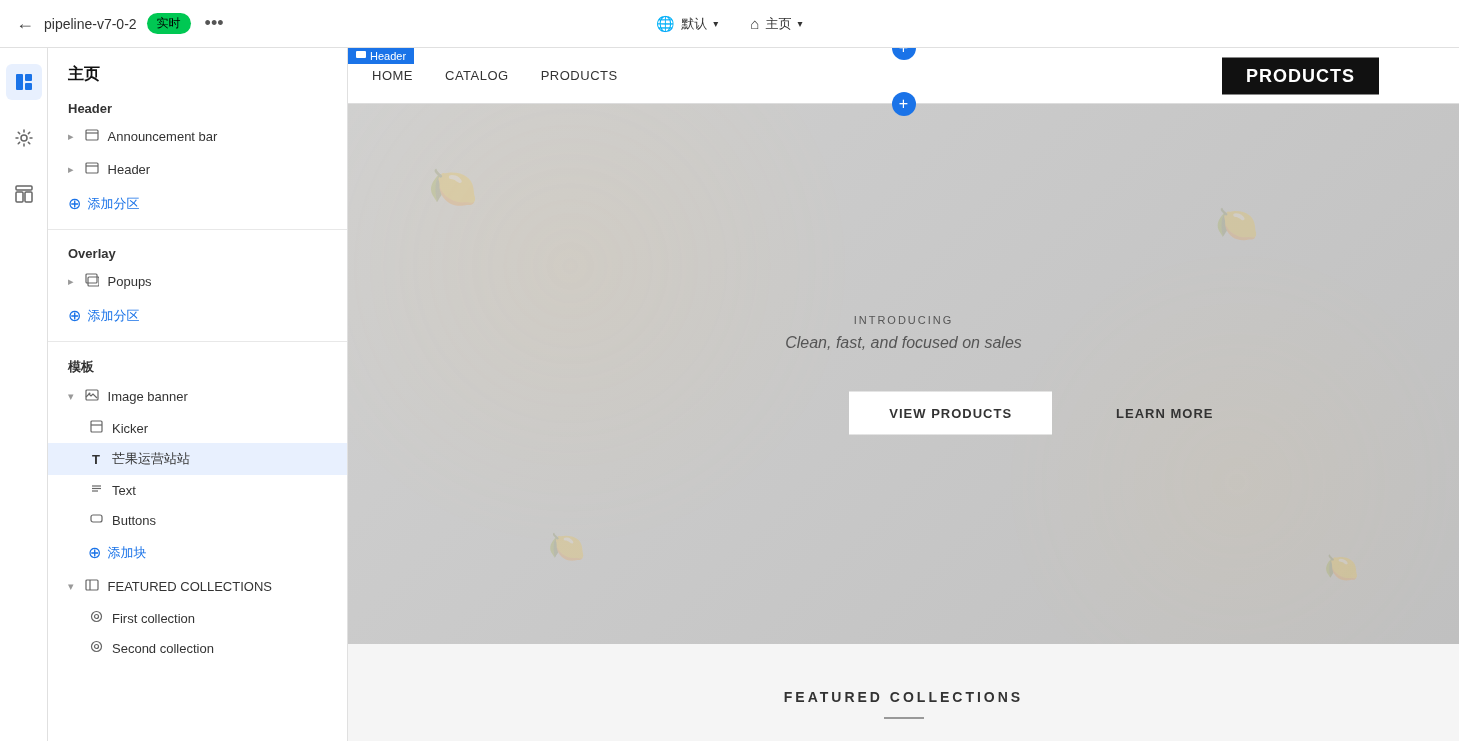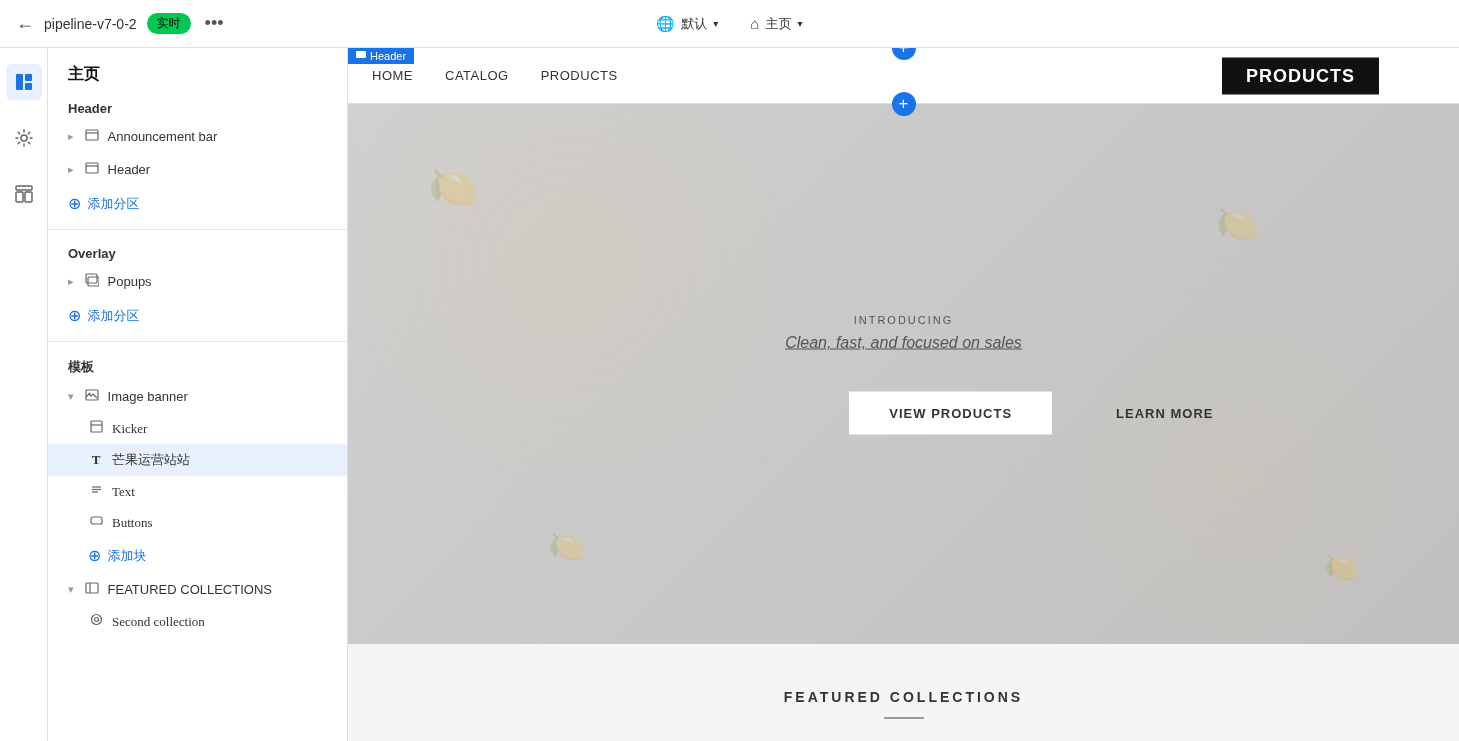--- a/index.html
+++ b/index.html
@@ -100,21 +100,20 @@
     .add-link .plus { font-size: 16px; color: #1a73e8; }
 
     .sidebar-sub-item {
       display: flex;
       align-items: center;
       padding: 7px 20px 7px 40px;
       cursor: pointer;
       gap: 8px;
       font-size: 13px;
       color: #333;
-      font-family: Liberation Serif, serif;
     }
     .sidebar-sub-item.selected { background: #e8f0fe; }
 
     .divider { height: 1px; background: #e8e8e8; margin: 8px 0; }
 
     
     .canvas-area {
       flex: 1;
       overflow: hidden;
       position: relative;
@@ -234,21 +233,20 @@
       color: #fff;
       letter-spacing: 6px;
       text-shadow: 0 2px 4px rgba(0,0,0,0.3);
     }
 
     .banner-subtitle {
       font-size: 16px;
       color: #555;
       font-style: italic;
       margin-bottom: 40px;
-      text-decoration: underline;
     }
 
     .banner-buttons { display: flex; gap: 24px; justify-content: flex-end; }
     .banner-btn-primary {
       background: #fff;
       color: #333;
       padding: 14px 40px;
       font-size: 13px;
       letter-spacing: 1px;
       font-weight: 600;
@@ -457,20 +455,29 @@
       <span class="sidebar-item-chevron">▾</span>
       <span class="sidebar-item-icon">
         <svg width="14" height="14" viewBox="0 0 14 14">
             <rect x="1" y="2" width="12" height="10" rx="1" stroke="#666" stroke-width="1.2" fill="none"></rect>
             <line x1="5" y1="2" x2="5" y2="12" stroke="#666" stroke-width="1.2"></line>
           </svg>
       </span>
       <span class="sidebar-item-label">FEATURED COLLECTIONS</span>
     </div>
 
+    <div class="sidebar-sub-item">
+      <span class="sidebar-item-icon">
+        <svg width="13" height="13" viewBox="0 0 13 13">
+            <circle cx="6.5" cy="6.5" r="5" stroke="#666" stroke-width="1.2" fill="none"></circle>
+            <circle cx="6.5" cy="6.5" r="2" stroke="#666" stroke-width="1.2" fill="none"></circle>
+          </svg>
+      </span>
+      <span class="sidebar-item-label">First collection</span>
+    </div>
 
     <div class="sidebar-sub-item">
       <span class="sidebar-item-icon">
         <svg width="13" height="13" viewBox="0 0 13 13">
             <circle cx="6.5" cy="6.5" r="5" stroke="#666" stroke-width="1.2" fill="none"></circle>
             <circle cx="6.5" cy="6.5" r="2" stroke="#666" stroke-width="1.2" fill="none"></circle>
           </svg>
       </span>
       <span class="sidebar-item-label">Second collection</span>
     </div>

